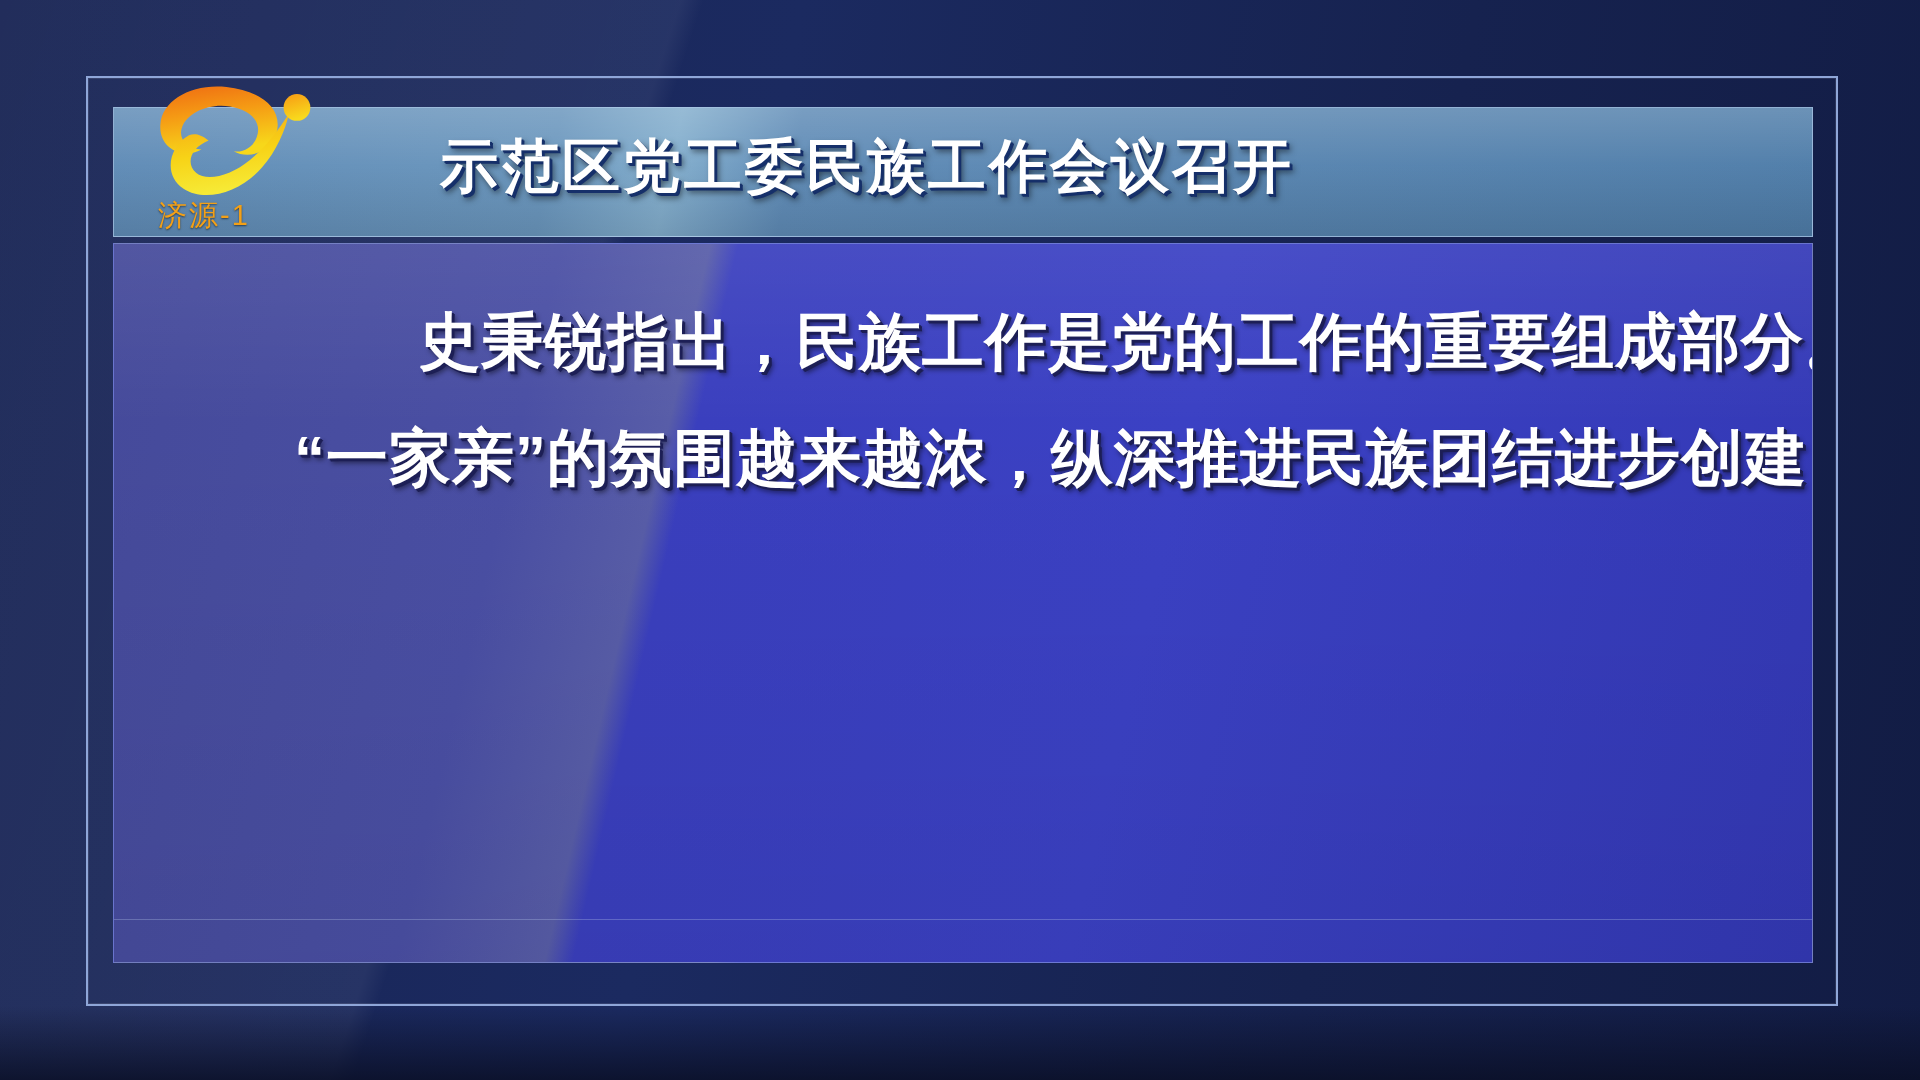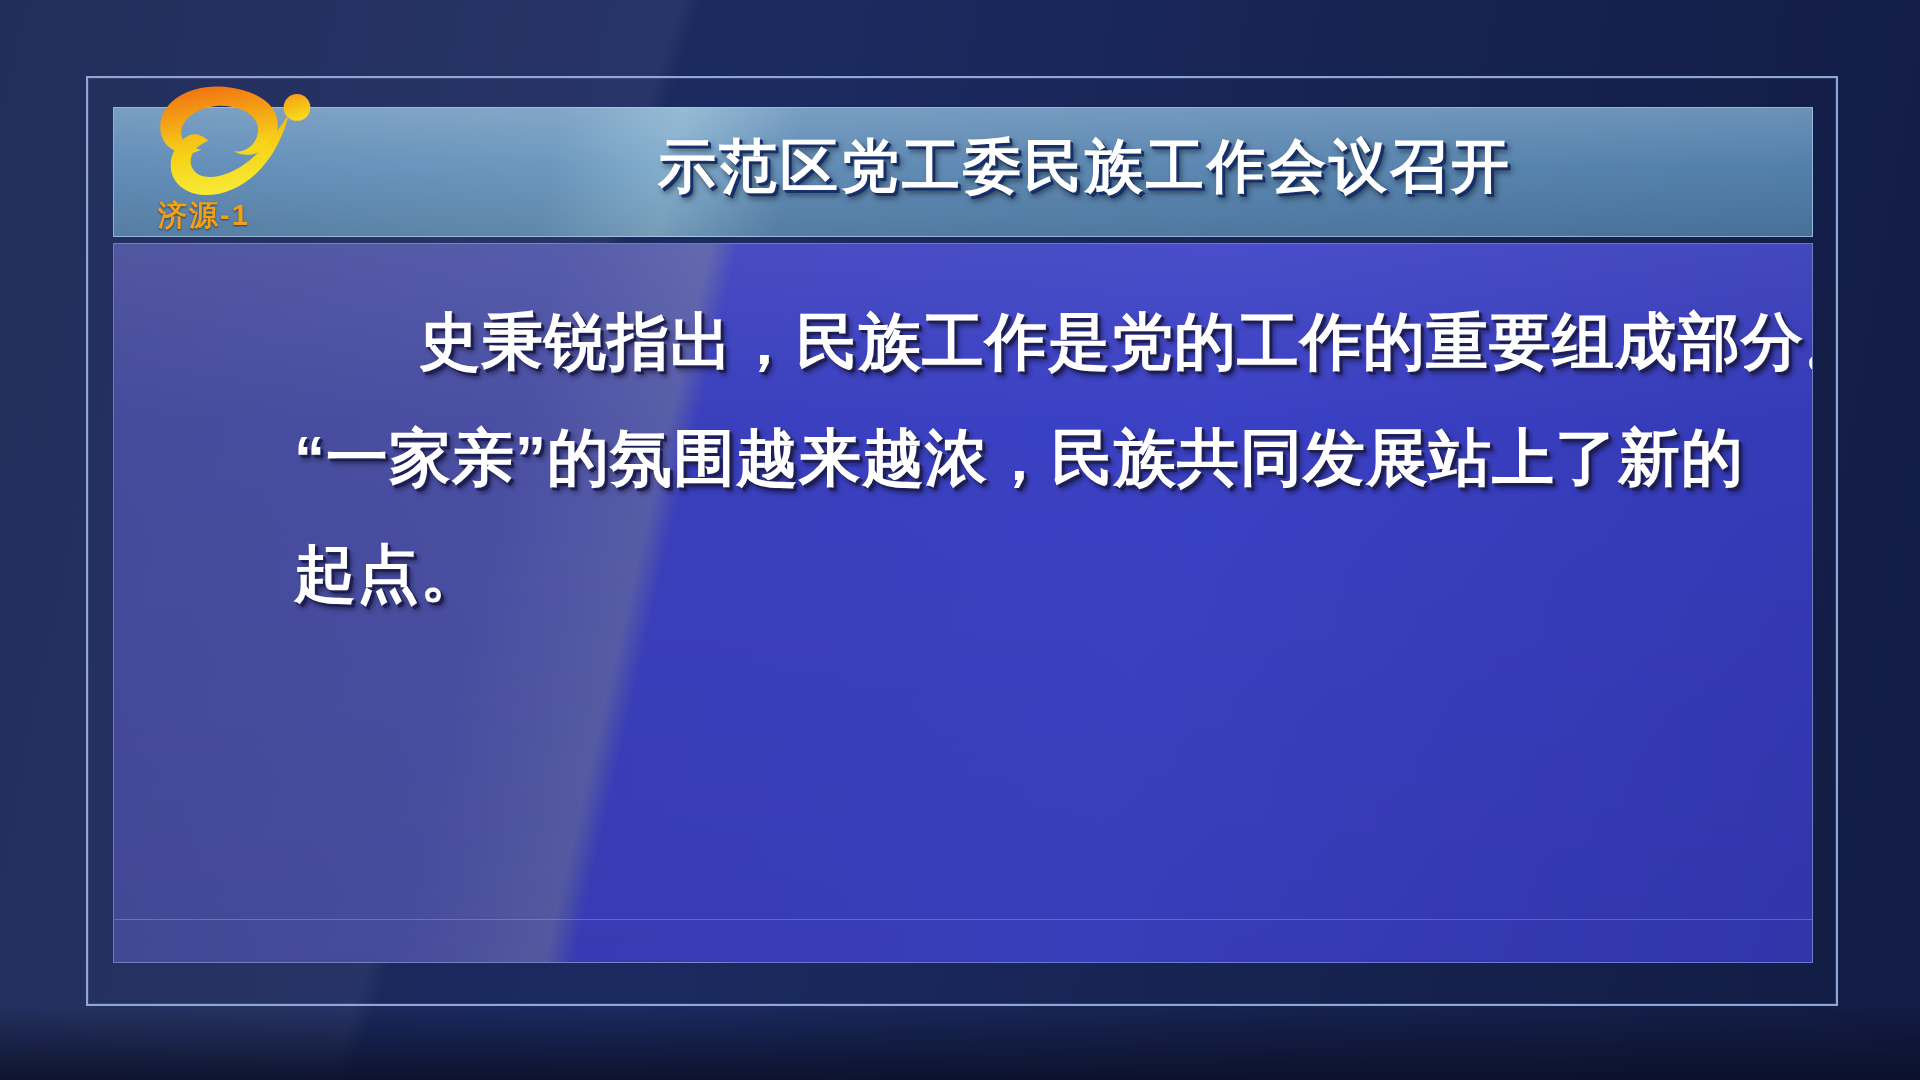--- a/index.html
+++ b/index.html
@@ -82,34 +82,34 @@
     height: 170px;
     z-index: 6;
   }
   .channel-logo svg { display: block; width: 180px; height: 125px; }
 
   .channel-name {
     position: absolute;
     left: 18px;
     top: 118px;
     font-size: 29px;
-    font-weight: bold;
+    font-weight: normal;
     letter-spacing: 2px;
     color: #f3a017;
     text-shadow: 0 1px 2px rgba(0,0,0,0.55);
     white-space: nowrap;
   }
 
   
   .title-text {
     position: absolute;
     left: 440px;
     top: 128px;
     width: 1290px;
-    text-align: center;
+    text-align: left;
     font-size: 58px;
     font-weight: bold;
     letter-spacing: 3px;
     color: #ffffff;
     text-shadow:
       2px 2px 0 #16306a,
       3px 3px 0 #16306a,
       4px 5px 6px rgba(0,0,0,0.55);
     z-index: 5;
     white-space: nowrap;
@@ -234,19 +234,18 @@
     <div class="channel-name">济源-1</div>
   </div>
 
   <div class="title-text">示范区党工委民族工作会议召开</div>
 
   <div class="body-panel">
     <div class="panel-inner-rule"></div>
 
     <div class="body-text">
       <div class="body-line indent">史秉锐指出，民族工作是党的工作的重要组成部分。</div>
-      <div class="body-line">“一家亲”的氛围越来越浓，民族共同发展站上了新的</div>
-      <div class="body-line">起点。</div>
+      <div class="body-line">“一家亲”的氛围越来越浓，纵深推进民族团结进步创建</div>
     </div>
   </div>
 
   <div class="bottom-strip"></div>
 </div>
 
 </body></html>

